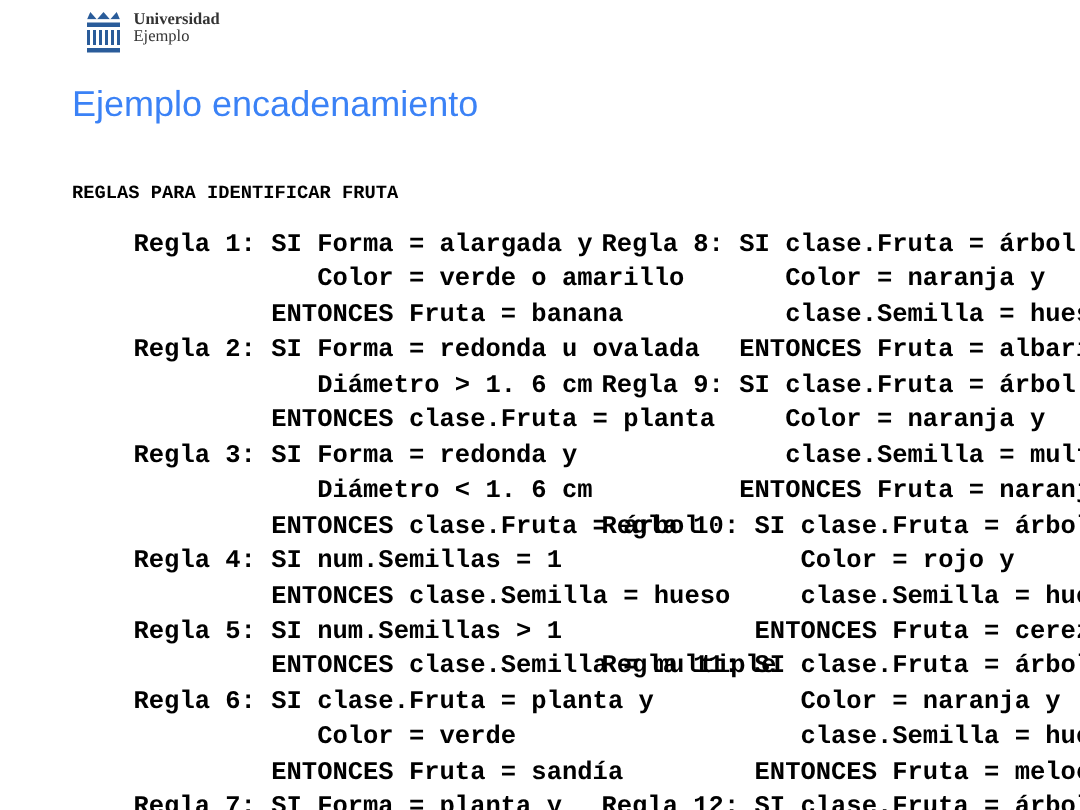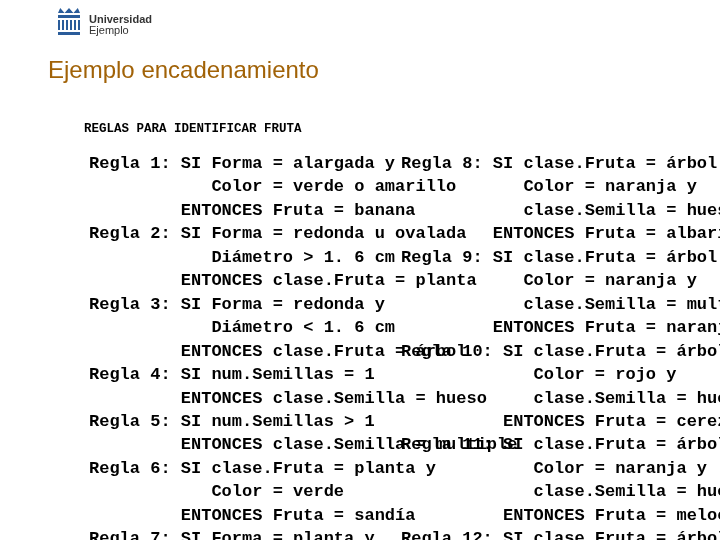--- a/index.html
+++ b/index.html
@@ -9,21 +9,22 @@
     height: 540px;
     background: #fff;
     font-family: Arial, Helvetica, sans-serif;
     overflow: hidden;
   }
   .logo {
     position: absolute;
     top: 8px;
     left: 55px;
     display: flex;
-    align-items: flex-end;
+    align-items: flex-start;
+    font-family: Liberation Serif, serif;
   }
   .logo-mark {
     width: 28px;
     height: 28px;
     display: flex;
     flex-direction: column;
     align-items: center;
     margin-right: 6px;
   }
   .logo-mark .crown {
@@ -38,32 +39,31 @@
     background: repeating-linear-gradient(90deg,#2a5c9a 0 2px,#fff 2px 4px);
   }
   .logo-text { line-height: 1; }
   .logo-text .l1 { font-size: 11px; color:#333; font-weight:600; }
   .logo-text .l2 { font-size: 11px; color:#333; }
   .title {
     position: absolute;
     top: 56px;
     left: 48px;
     font-size: 24px;
-    color: #a16207;
+    color: #3b82f6;
     font-weight: 400;
   }
   .rules-heading {
     position: absolute;
     top: 122px;
     left: 48px;
     font-family: "Courier New", monospace;
     font-size: 12.5px;
     font-weight: bold;
     color: #000;
-    margin-left: 36px;
   }
   .col {
     position: absolute;
     font-family: "Courier New", monospace;
     font-size: 17px;
     font-weight: bold;
     color: #000;
     line-height: 1.38;
     white-space: pre;
     margin-left: 41px;

